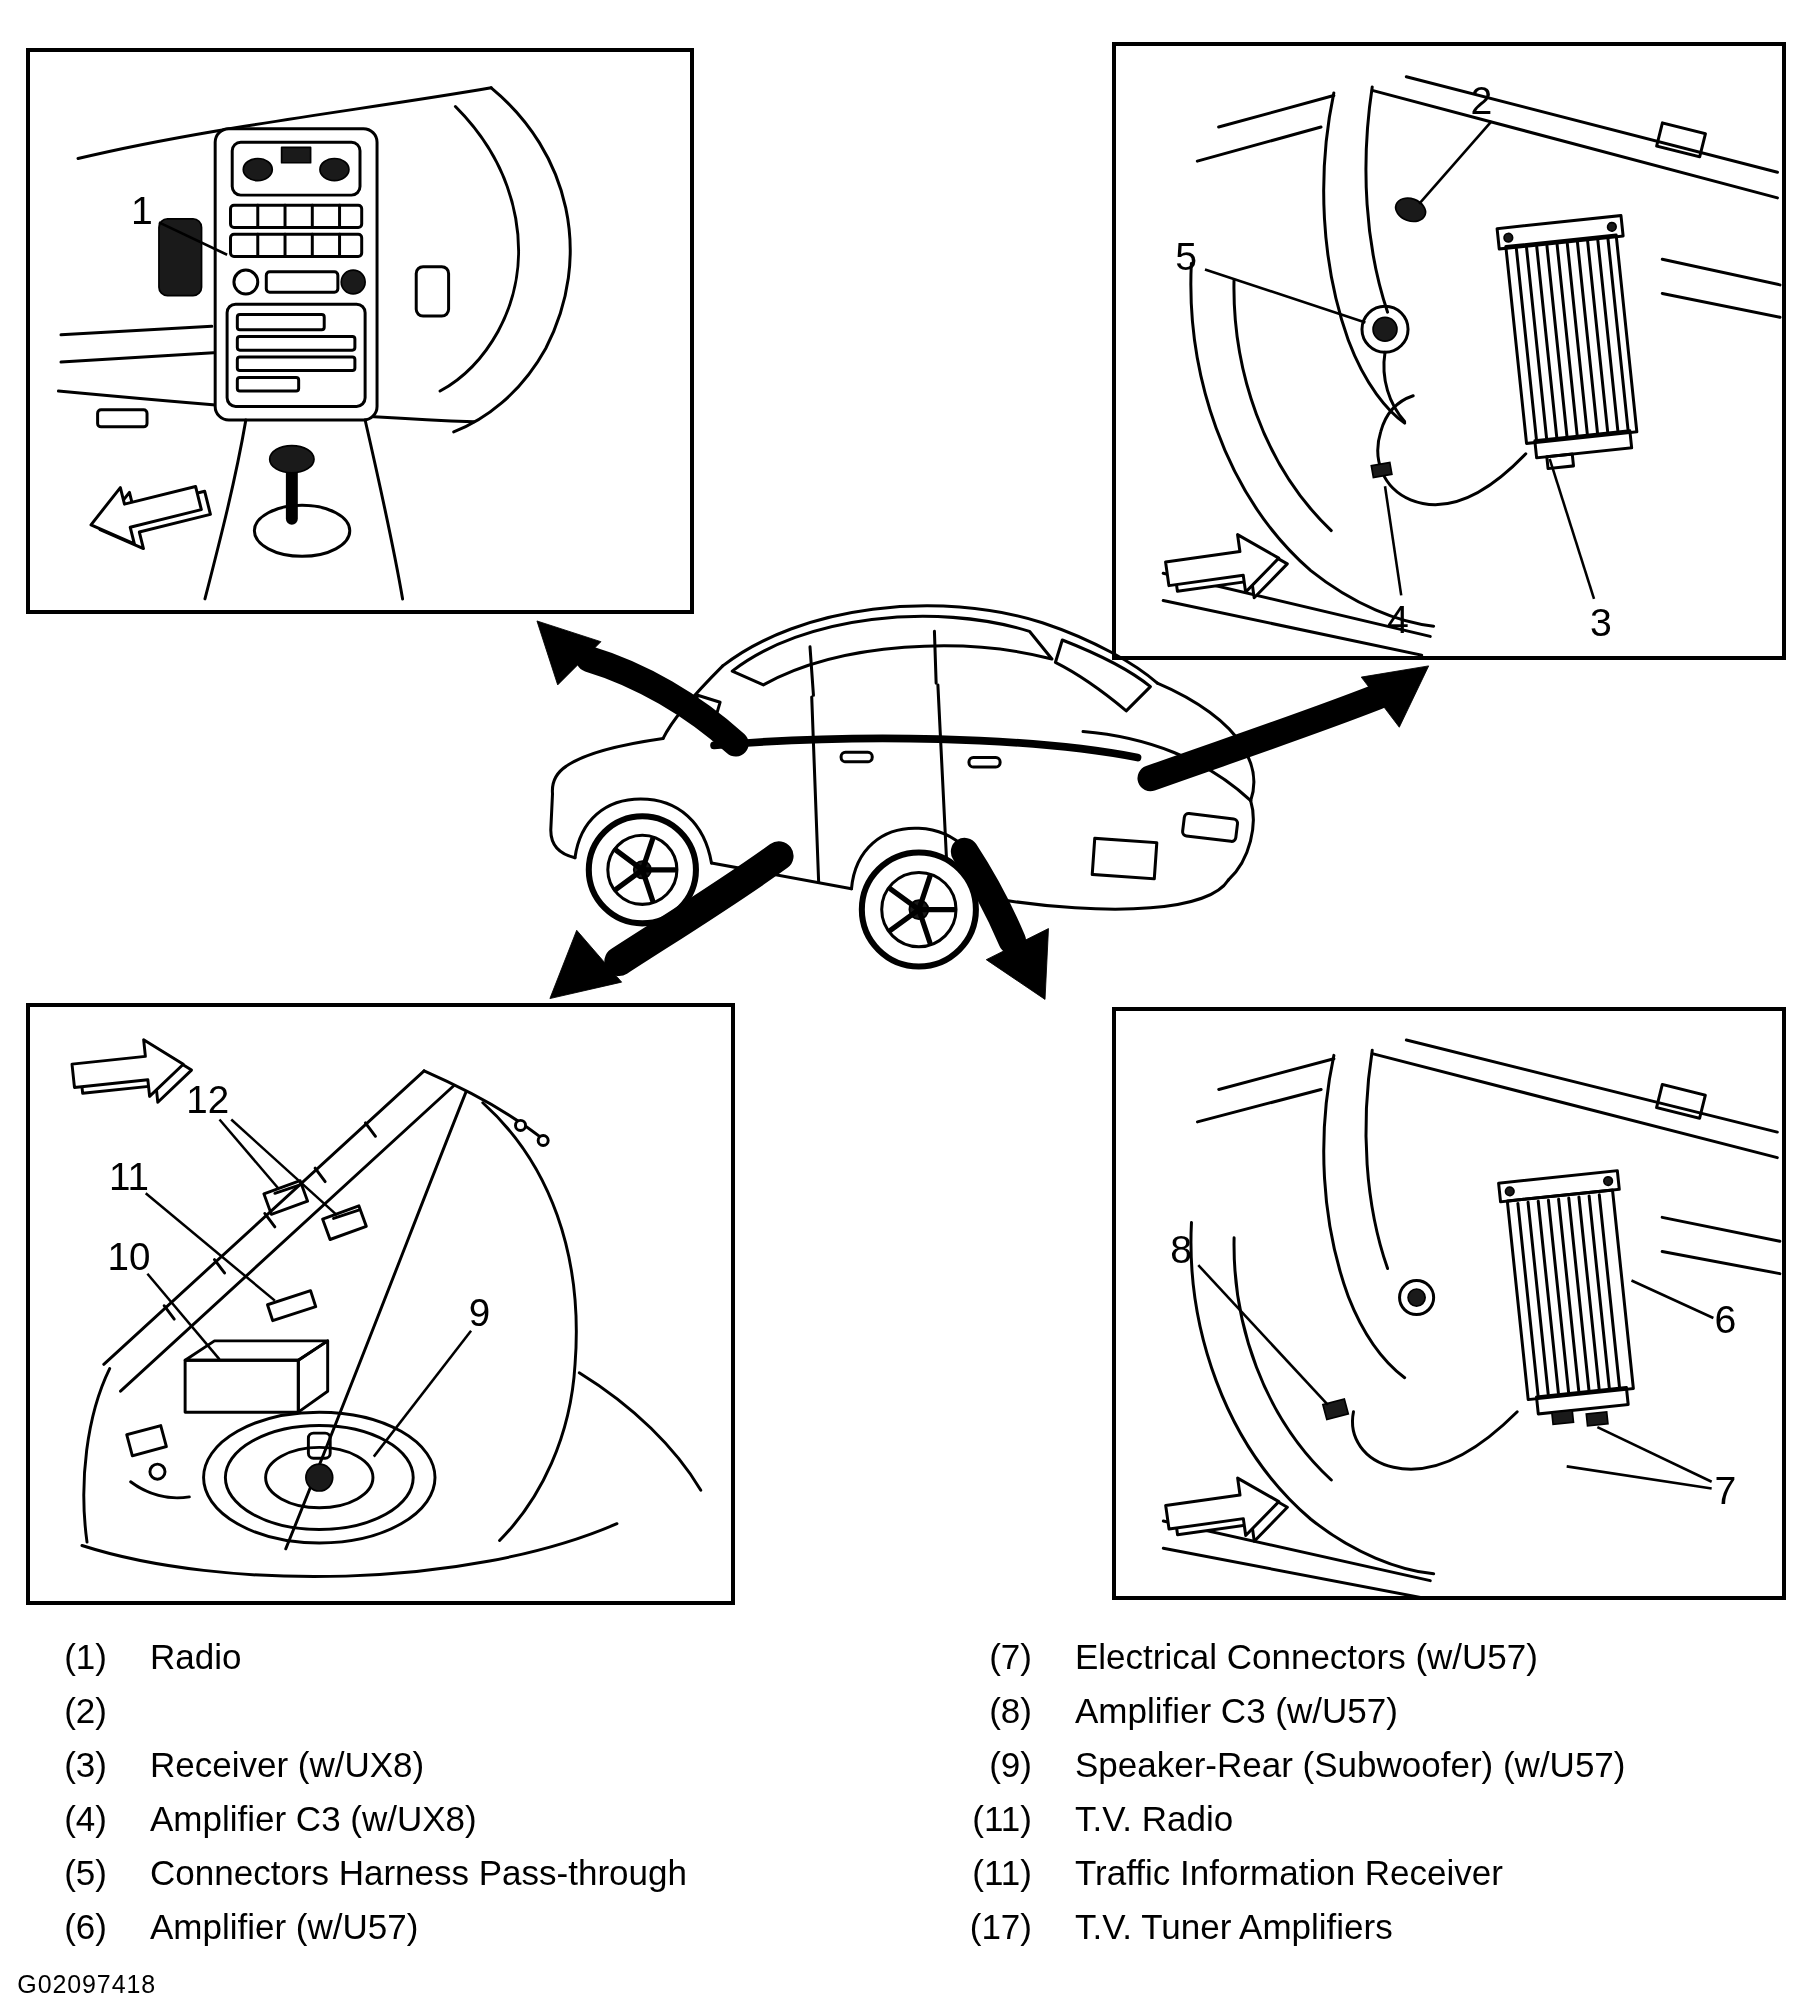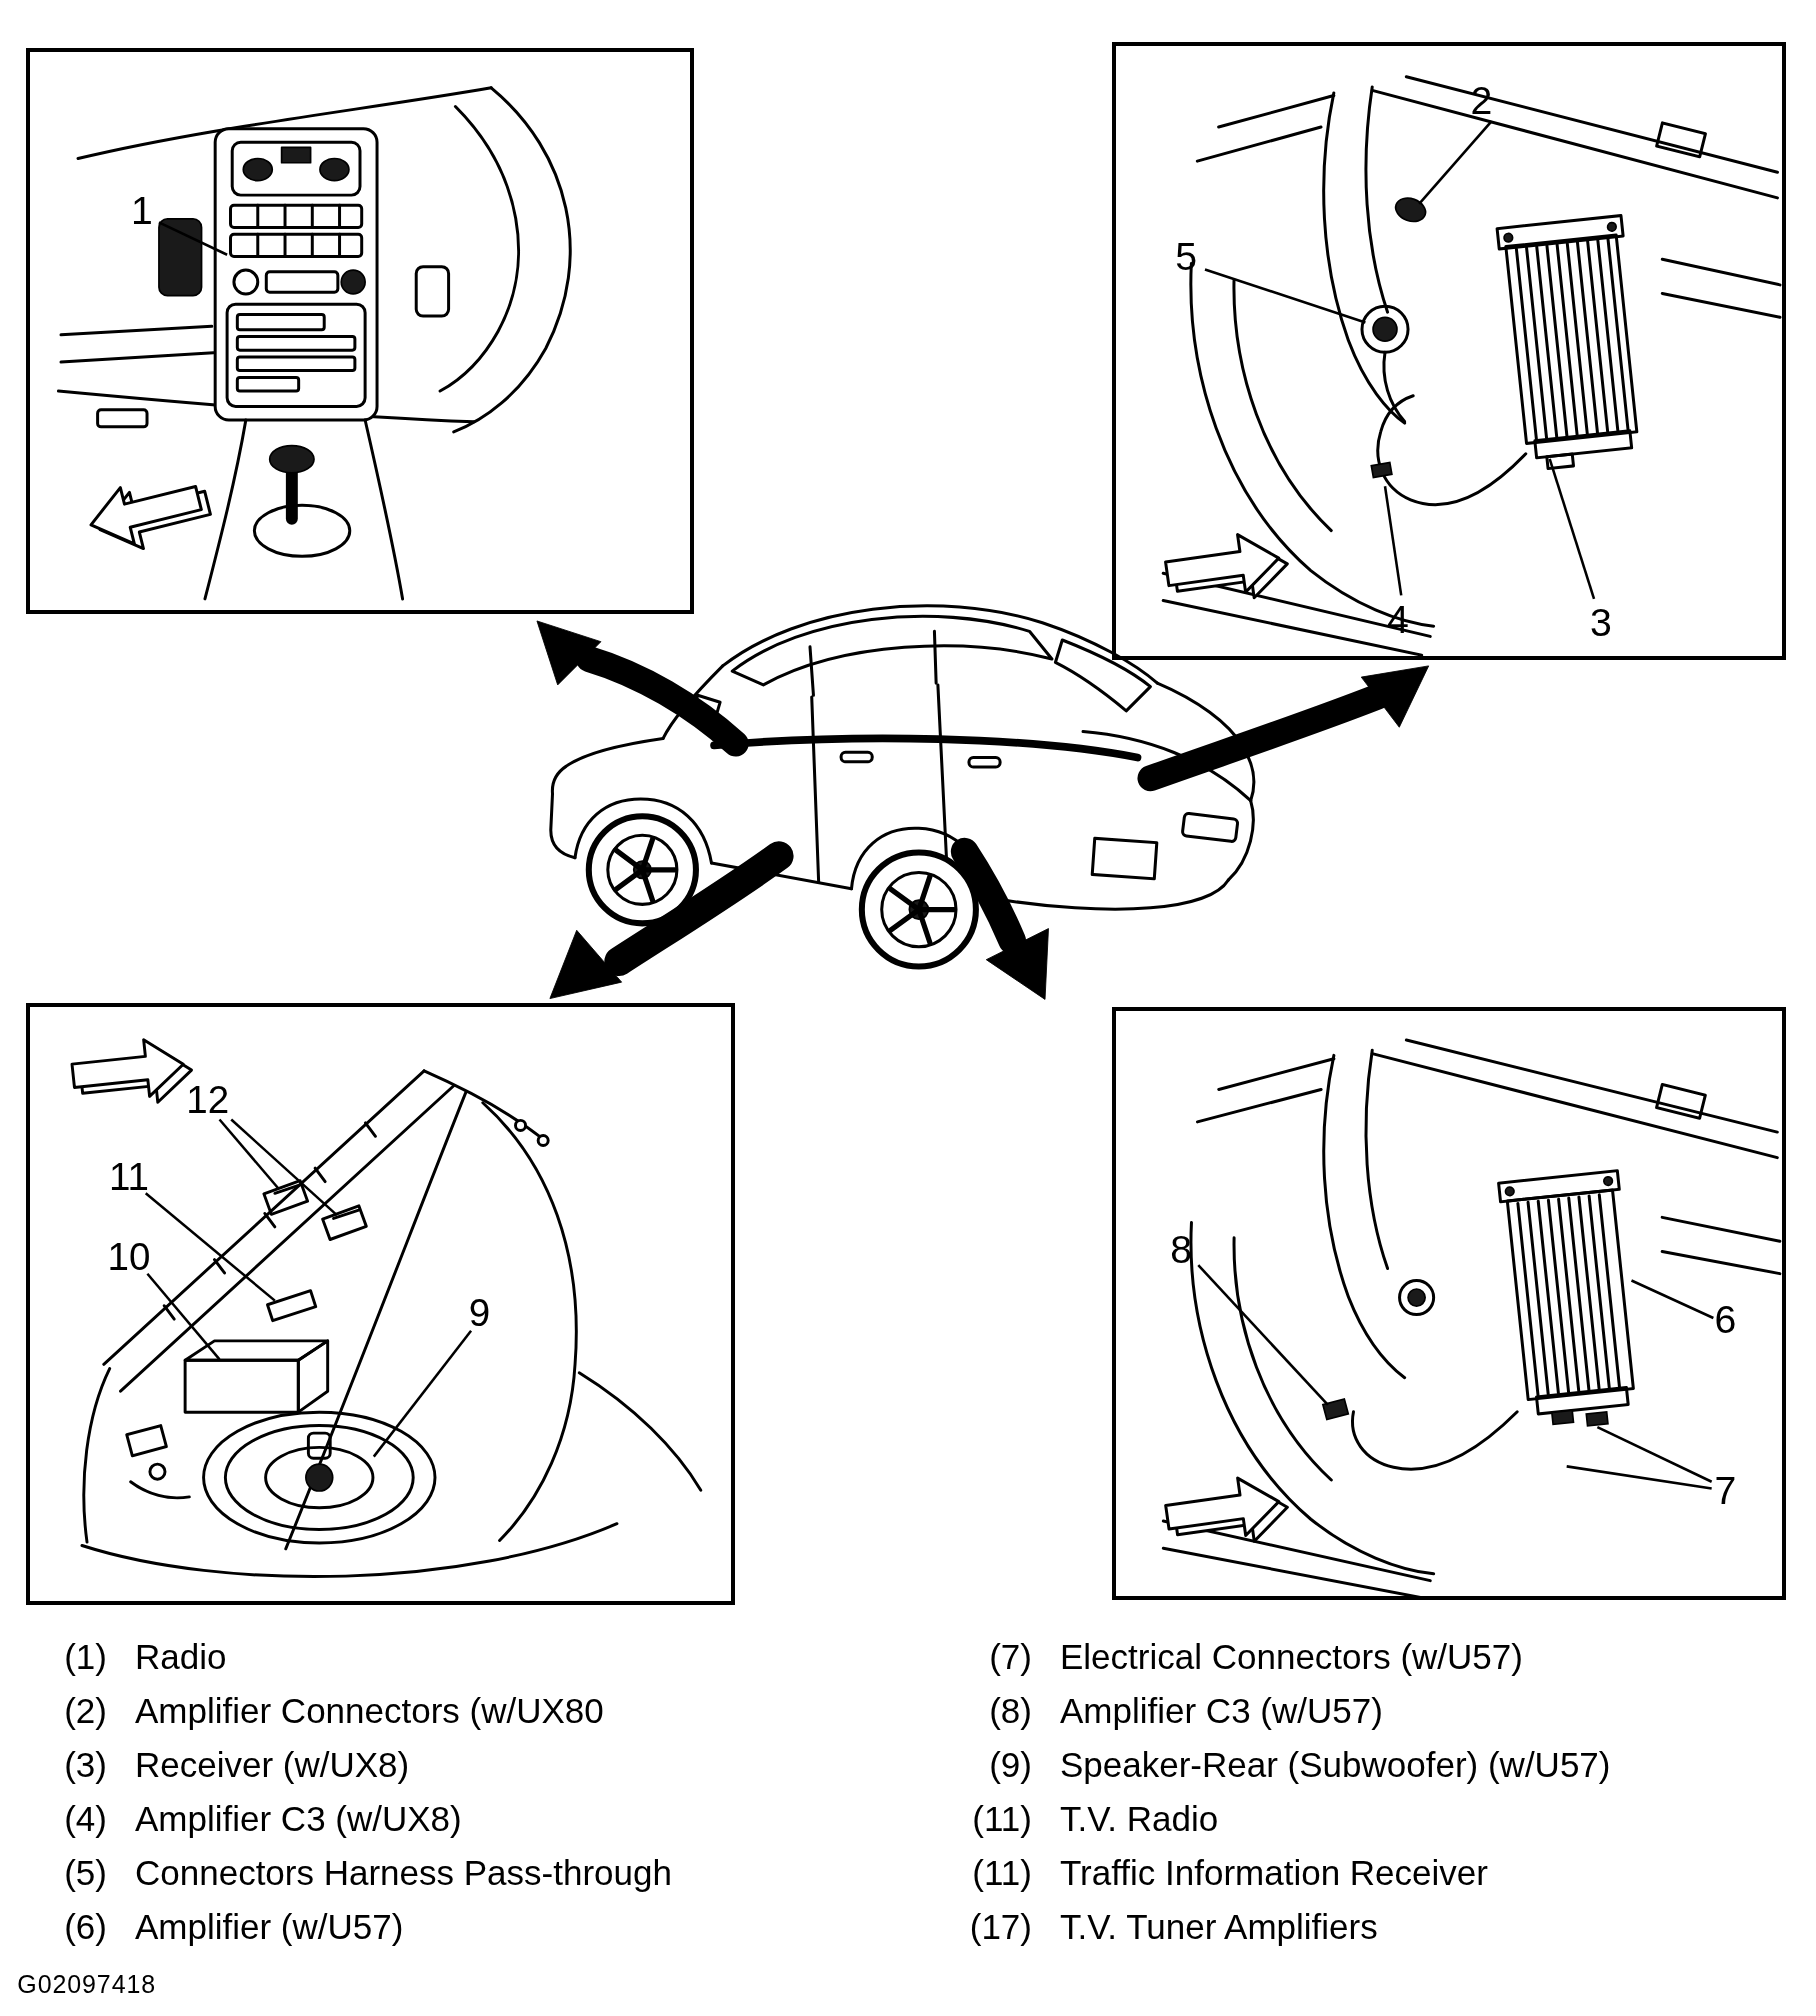--- a/index.html
+++ b/index.html
@@ -14,21 +14,21 @@
   .mid { position:absolute; pointer-events:none; }
   .callout {
     font-family:"Liberation Sans", sans-serif;
     font-size:46px; fill:#000;
   }
   .legend-col { position:absolute; top:1637px; }
   .legend-col.left  { left:24px; }
   .legend-col.right { left:949px; }
   .legend-row { display:flex; align-items:baseline; height:54px; font-size:35px; }
   .legend-num { width:83px; text-align:right; flex:none; }
-  .legend-label { margin-left:28px; white-space:nowrap; }
+  .legend-label { margin-left:43px; white-space:nowrap; }
   .figure-code {
     position:absolute; left:17.3px; top:1970px;
     font-size:25px; font-weight:normal; letter-spacing:0.9px;
   }
   .ln { stroke:#000; stroke-width:3.5; fill:none; stroke-linecap:round; stroke-linejoin:round; }
   .leader { stroke:#000; stroke-width:3; fill:none; }
   .dk { fill:#1a1a1a; stroke:#000; stroke-width:2; }
   .blockarrow { fill:#fff; stroke:#000; stroke-width:3.5; stroke-linejoin:round; }
   .bigarrow-shaft { stroke:#000; fill:none; stroke-linecap:round; }
   .bigarrow-head { fill:#000; stroke:#000; stroke-linejoin:round; }
@@ -357,21 +357,20 @@
     </svg>
   </div>
 
   <div class="legend-col left">
     <div class="legend-row">
       <span class="legend-num">(1)</span>
       <span class="legend-label">Radio</span>
     </div>
     <div class="legend-row">
       <span class="legend-num">(2)</span>
-      <span class="legend-label">Amplifier Connectors (w/UX80</span>
     </div>
     <div class="legend-row">
       <span class="legend-num">(3)</span>
       <span class="legend-label">Receiver (w/UX8)</span>
     </div>
     <div class="legend-row">
       <span class="legend-num">(4)</span>
       <span class="legend-label">Amplifier C3 (w/UX8)</span>
     </div>
     <div class="legend-row">

